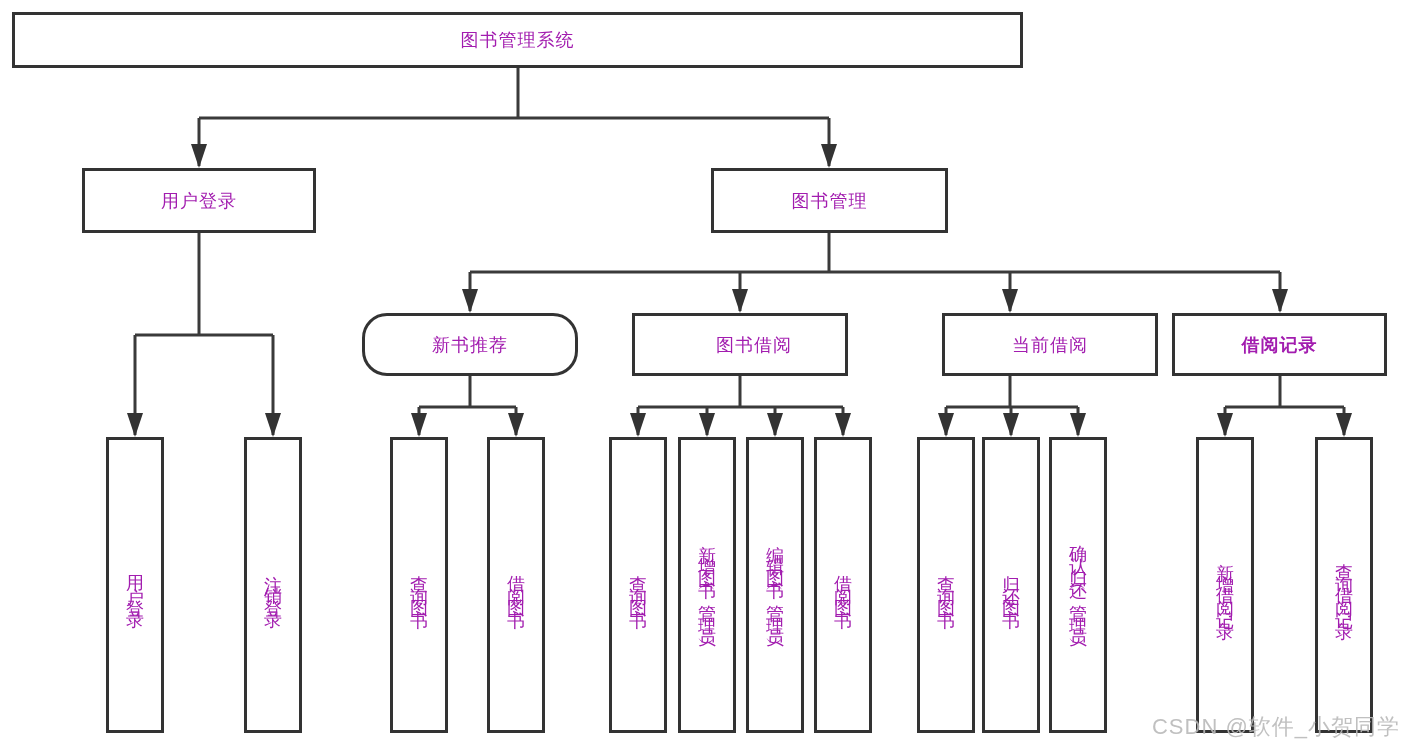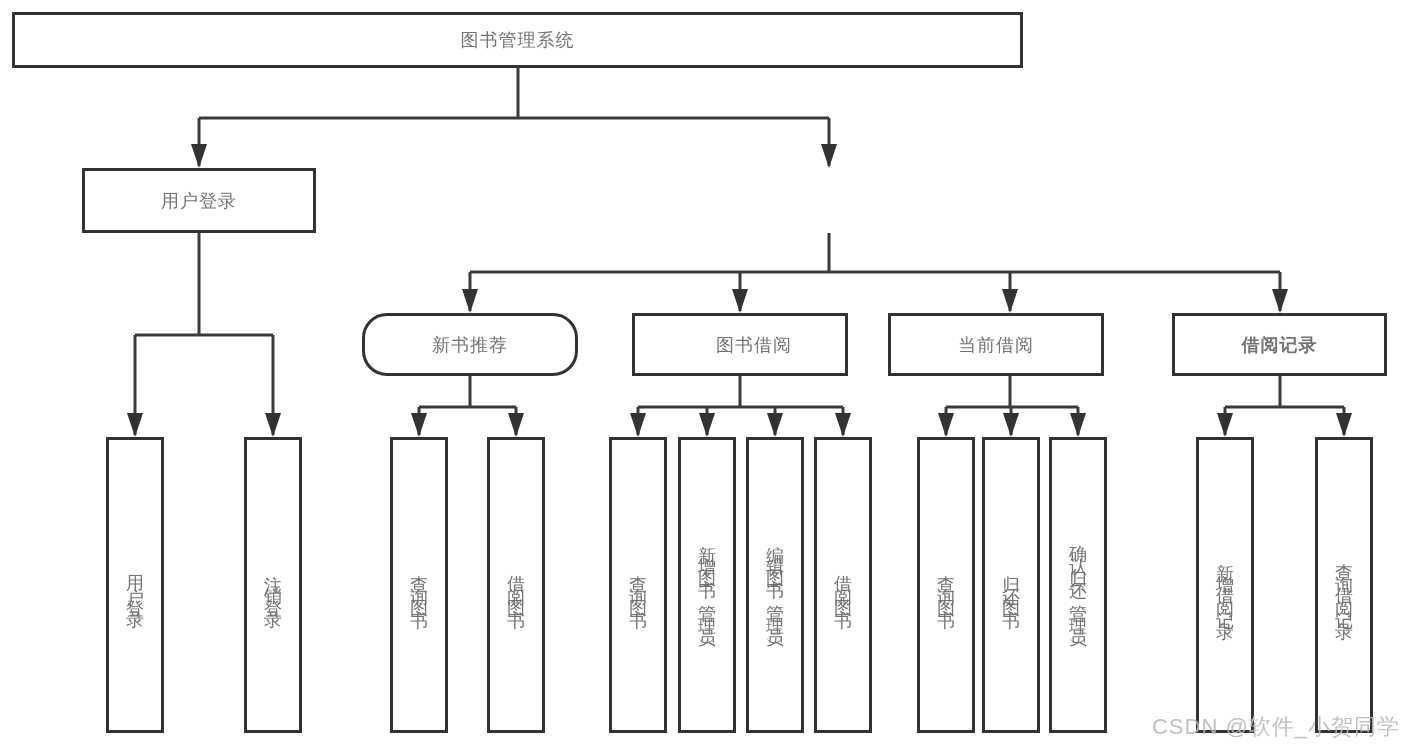--- a/index.html
+++ b/index.html
@@ -32,39 +32,39 @@
     stroke: none;
   }
   .box {
     position: absolute;
     box-sizing: border-box;
     background: #ffffff;
     border: 3px solid #333333;
     display: flex;
     align-items: center;
     justify-content: center;
-    color: #737373;
+    color: #a21caf;
     font-size: 18px;
     letter-spacing: 1px;
     white-space: nowrap;
   }
   .leaf {
     writing-mode: vertical-lr;
     text-orientation: upright;
     letter-spacing: 12px;
     white-space: normal;
     line-height: 1;
   }
   
   .n-root    { left: 12px;   top: 12px;  width: 1011px; height: 56px; }
   .n-login   { left: 82px;   top: 168px; width: 234px;  height: 65px; }
   .n-manage  { left: 711px;  top: 168px; width: 237px;  height: 65px; }
   .n-rec     { left: 362px;  top: 313px; width: 216px;  height: 63px; border-radius: 25px; }
   .n-borrow  { left: 632px;  top: 313px; width: 216px;  height: 63px; padding-left: 28px; }
-  .n-current { left: 888px;  top: 313px; width: 216px;  height: 63px; }
+  .n-current { left: 942px;  top: 313px; width: 216px;  height: 63px; }
   .n-history { left: 1172px; top: 313px; width: 215px;  height: 63px; font-weight: bold; }
   
   .lf { top: 437px; width: 58px; height: 296px; }
   .lf-1  { left: 106px; }
   .lf-2  { left: 244px; }
   .lf-3  { left: 390px; }
   .lf-4  { left: 487px; }
   .lf-5  { left: 609px; }
   .lf-6  { left: 678px; }
   .lf-7  { left: 746px; }
@@ -123,20 +123,21 @@
         <polygon points="1011,437 1003,413 1019,413"></polygon>
         <polygon points="1078,437 1070,413 1086,413"></polygon>
         <polygon points="1225,437 1217,413 1233,413"></polygon>
         <polygon points="1344,437 1336,413 1352,413"></polygon>
       </g>
   </svg>
 
   <div class="box n-root">图书管理系统</div>
 
   <div class="box n-login">用户登录</div>
+  <div class="box n-manage">图书管理</div>
 
   <div class="box n-rec">新书推荐</div>
   <div class="box n-borrow">图书借阅</div>
   <div class="box n-current">当前借阅</div>
   <div class="box n-history">借阅记录</div>
 
   <div class="box leaf lf lf-1">用户登录</div>
   <div class="box leaf lf lf-2">注销登录</div>
 
   <div class="box leaf lf lf-3">查询图书</div>

